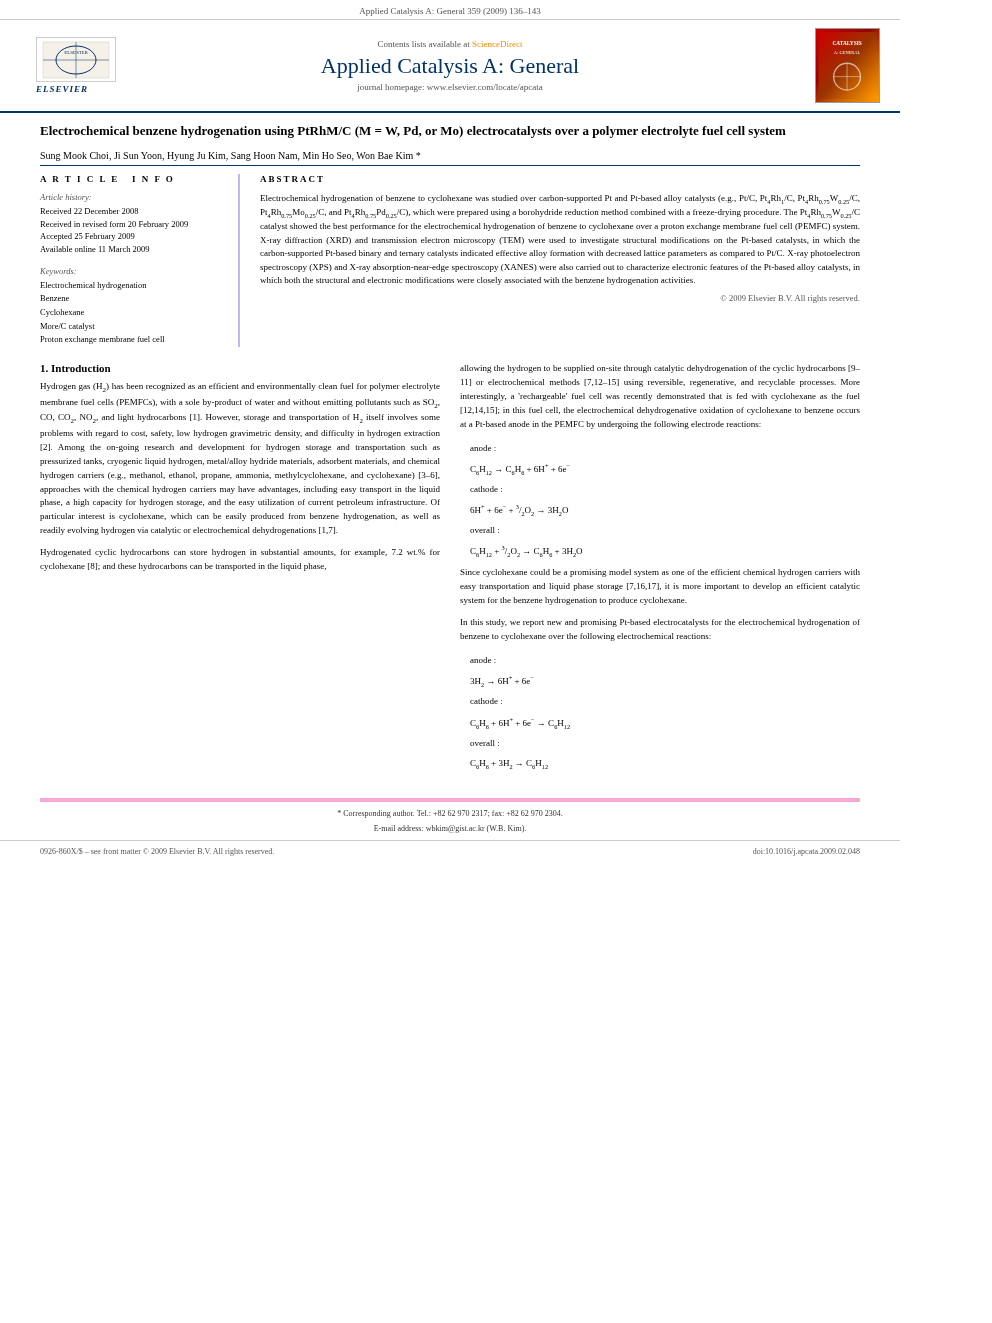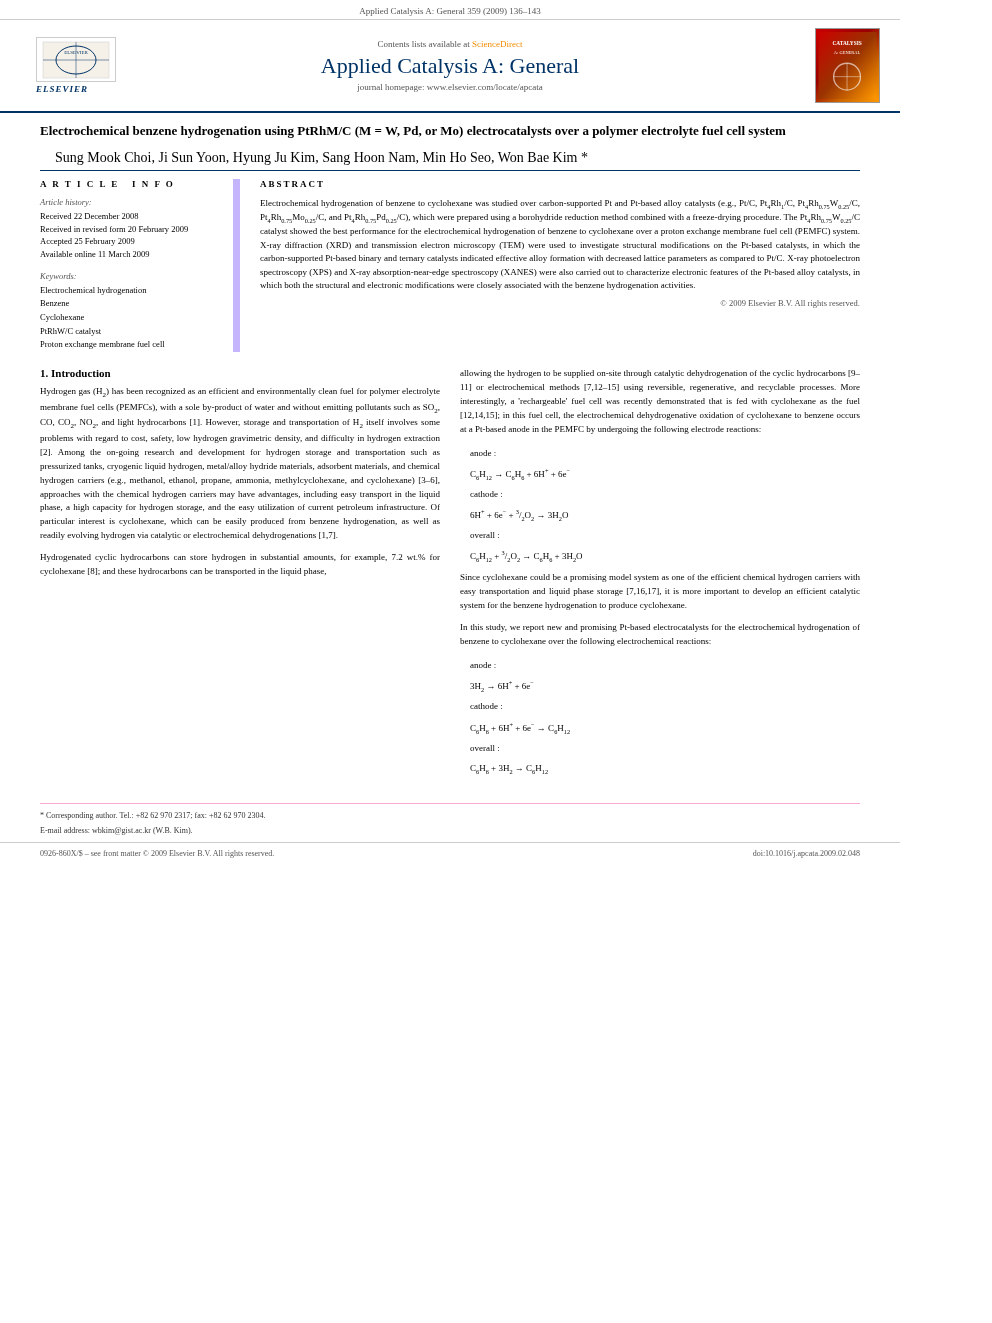--- a/index.html
+++ b/index.html
@@ -111,43 +111,42 @@
     .article-title {
       font-size: 13px;
       font-weight: bold;
       color: #000;
       line-height: 1.3;
       margin-bottom: 10px;
       padding-bottom: 0;
     }
     
     .authors {
-      font-size: 14px;
+      font-size: 10px;
       color: #000;
       margin-bottom: 4px;
-      margin-left: 15px;
     }
     .affiliation {
       font-size: 9px;
       font-style: italic;
       color: #333;
       margin-bottom: 12px;
     }
     
     .two-col {
       display: flex;
       gap: 20px;
       margin-bottom: 15px;
       border-top: 1px solid #003366;
       padding-top: 8px;
     }
     .col-left {
       width: 200px;
       min-width: 200px;
-      border-right: 7px solid #c4b5fd;
+      border-right: 2px solid #c4b5fd;
       padding-right: 14px;
     }
     .col-right {
       flex: 1;
     }
     .section-header {
       font-size: 9px;
       font-weight: bold;
       letter-spacing: 2px;
       color: #000;
@@ -232,23 +231,24 @@
     }
     .eq-label {
       width: 50px;
       font-size: 9px;
     }
     .eq-content {
       font-size: 9px;
     }
     
     .footer-section {
-      border-top: 1px solid #f9a8d4;
+      border-top: 4px solid #f9a8d4;
       margin: 10px 40px 0 40px;
       padding-top: 6px;
+      text-align: center;
     }
     .footer-note {
       font-size: 8px;
       color: #333;
       line-height: 1.5;
       margin-bottom: 3px;
     }
     .footer-bottom {
       display: flex;
       justify-content: space-between;
@@ -330,21 +330,21 @@
           <div class="info-item">Received 22 December 2008</div>
           <div class="info-item">Received in revised form 20 February 2009</div>
           <div class="info-item">Accepted 25 February 2009</div>
           <div class="info-item">Available online 11 March 2009</div>
         </div>
         <div class="keywords-block">
           <div class="info-label">Keywords:</div>
           <div class="keyword-item">Electrochemical hydrogenation</div>
           <div class="keyword-item">Benzene</div>
           <div class="keyword-item">Cyclohexane</div>
-          <div class="keyword-item">PtRhW/C catalyst</div>
+          <div class="keyword-item">More/C catalyst</div>
           <div class="keyword-item">Proton exchange membrane fuel cell</div>
         </div>
       </div>
       <div class="col-right">
         <div class="section-header">ABSTRACT</div>
         <div class="abstract-text">
           Electrochemical hydrogenation of benzene to cyclohexane was studied over carbon-supported Pt and Pt-based alloy catalysts (e.g., Pt/C, Pt<sub>4</sub>Rh<sub>1</sub>/C, Pt<sub>4</sub>Rh<sub>0.75</sub>W<sub>0.25</sub>/C, Pt<sub>4</sub>Rh<sub>0.75</sub>Mo<sub>0.25</sub>/C, and Pt<sub>4</sub>Rh<sub>0.75</sub>Pd<sub>0.25</sub>/C), which were prepared using a borohydride reduction method combined with a freeze-drying procedure. The Pt<sub>4</sub>Rh<sub>0.75</sub>W<sub>0.25</sub>/C catalyst showed the best performance for the electrochemical hydrogenation of benzene to cyclohexane over a proton exchange membrane fuel cell (PEMFC) system. X-ray diffraction (XRD) and transmission electron microscopy (TEM) were used to investigate structural modifications on the Pt-based catalysts, in which the carbon-supported Pt-based binary and ternary catalysts indicated effective alloy formation with decreased lattice parameters as compared to Pt/C. X-ray photoelectron spectroscopy (XPS) and X-ray absorption-near-edge spectroscopy (XANES) were also carried out to characterize electronic features of the Pt-based alloy catalysts, in which both the structural and electronic modifications were closely associated with the benzene hydrogenation activities.
         </div>
         <div class="copyright-line">© 2009 Elsevier B.V. All rights reserved.</div>
       </div>

